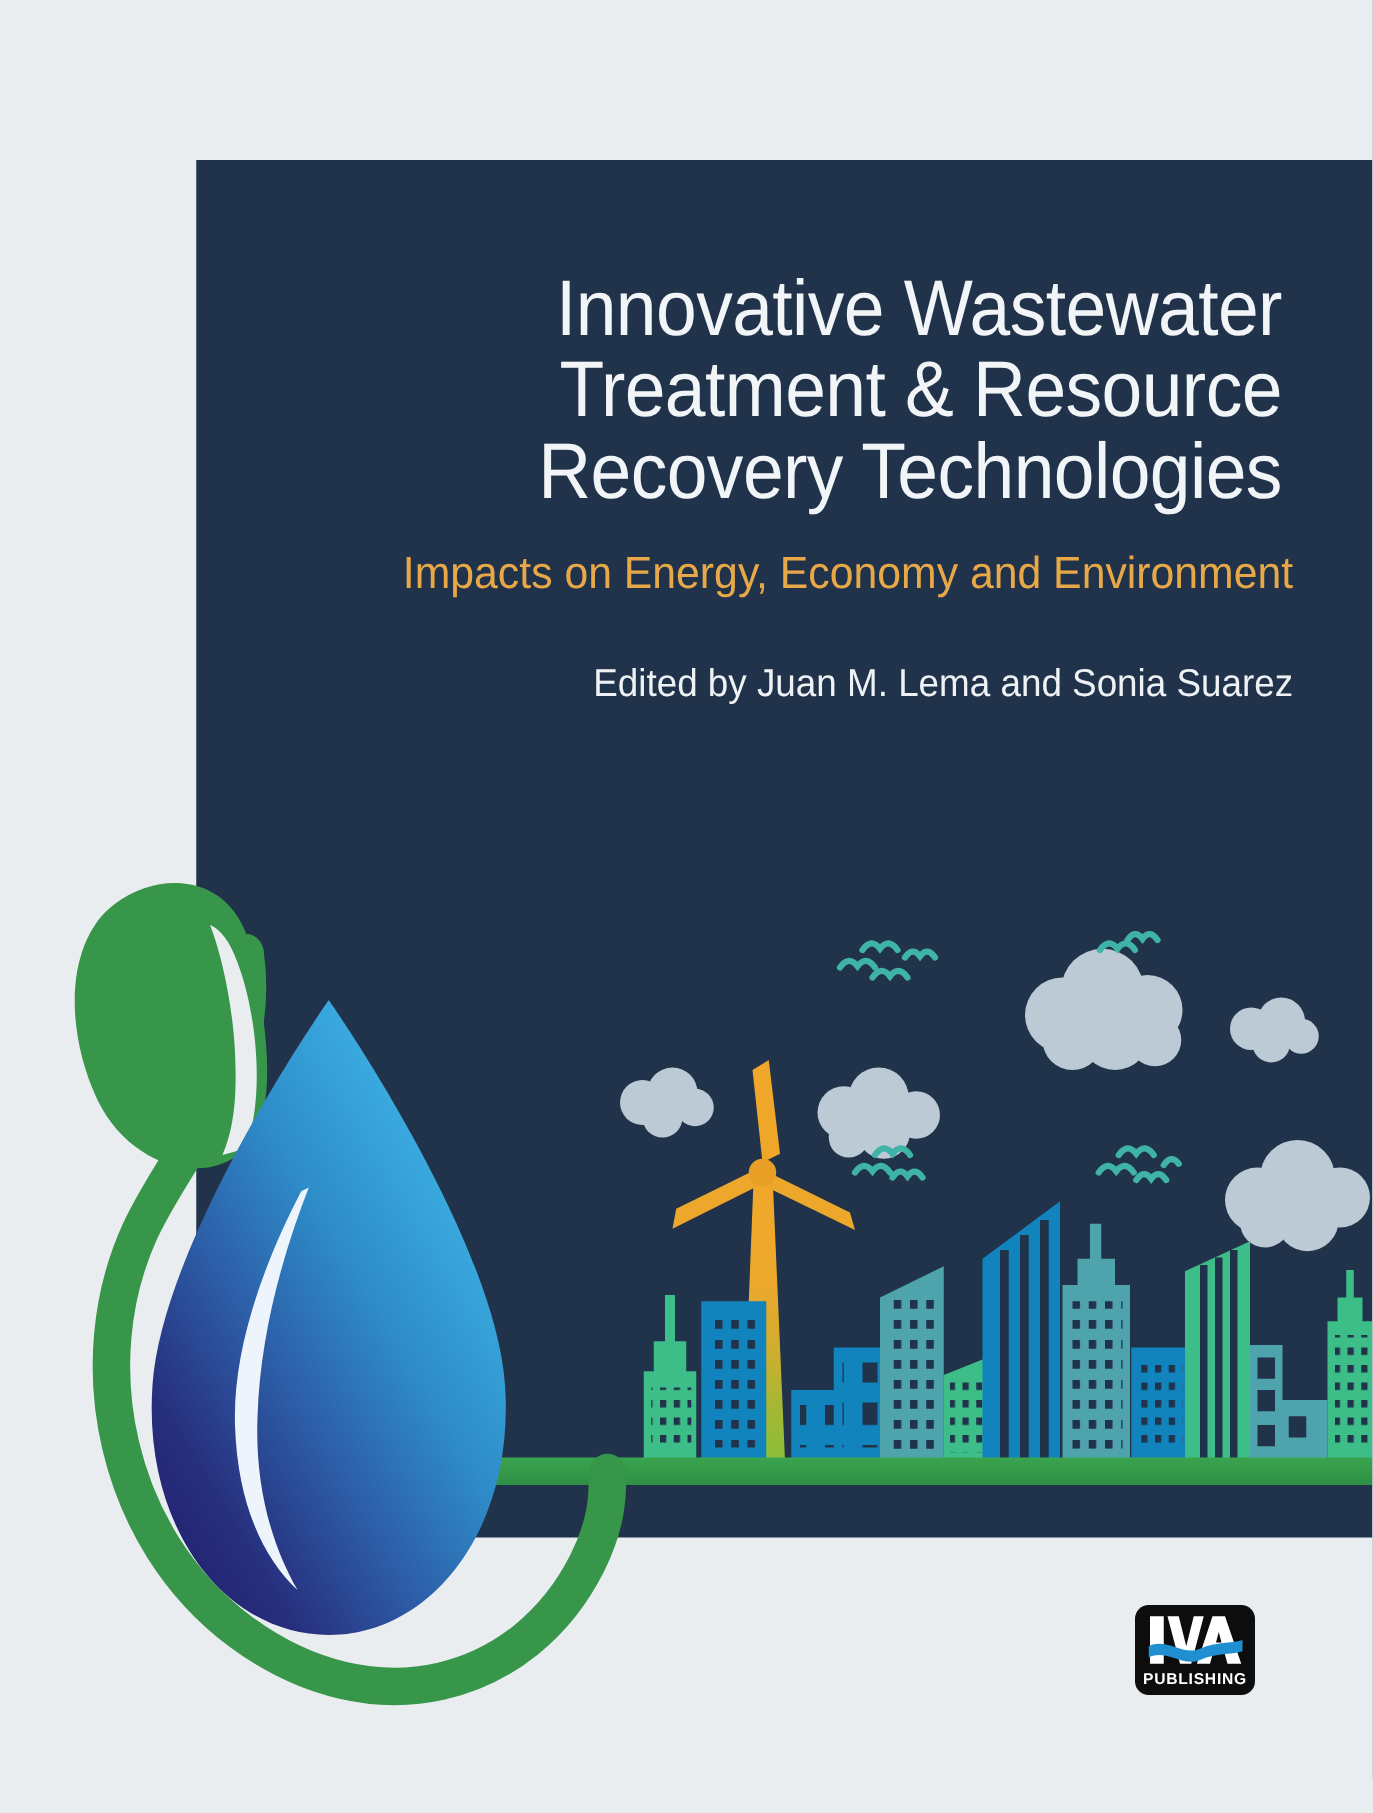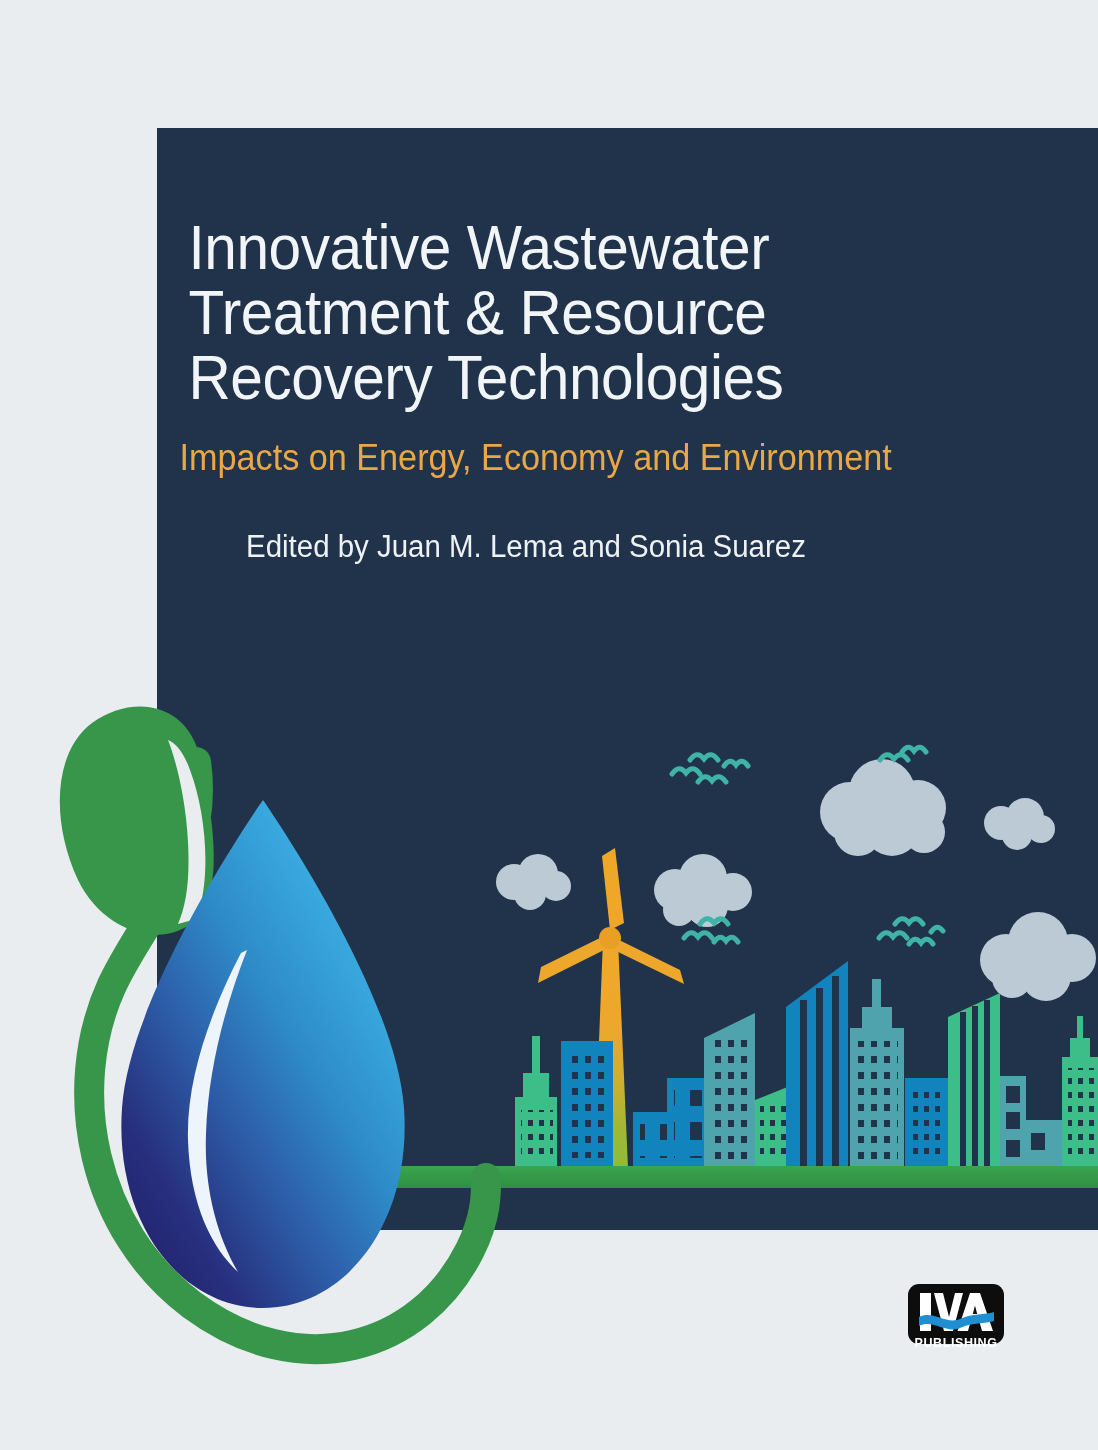--- a/index.html
+++ b/index.html
@@ -26,21 +26,21 @@
     background: #1f3247;
     background: #20334a;
   }
 
   
   #title-block {
     position: absolute;
     left: 157px;
     top: 215px;
     width: 900px;
-    text-align: left;
+    text-align: right;
     z-index: 30;
   }
   .title-line {
     color: #f2f5f7;
     font-size: 63px;
     line-height: 1.03;
     font-weight: 400;
     letter-spacing: -0.5px;
     font-family: "Liberation Sans Narrow", "Liberation Sans", sans-serif;
     transform: scaleX(0.93);
@@ -89,21 +89,21 @@
     z-index: 40;
     pointer-events: none;
   }
 
   
   #iwa-logo {
     position: absolute;
     left: 908px;
     top: 1284px;
     width: 96px;
-    height: 60px;
+    height: 72px;
     background: #0d0d0d;
     border-radius: 11px;
     z-index: 60;
   }
   #iwa-logo svg { display:block; }
 </style>
 </head>
 <body>
 
 <div id="cover">

